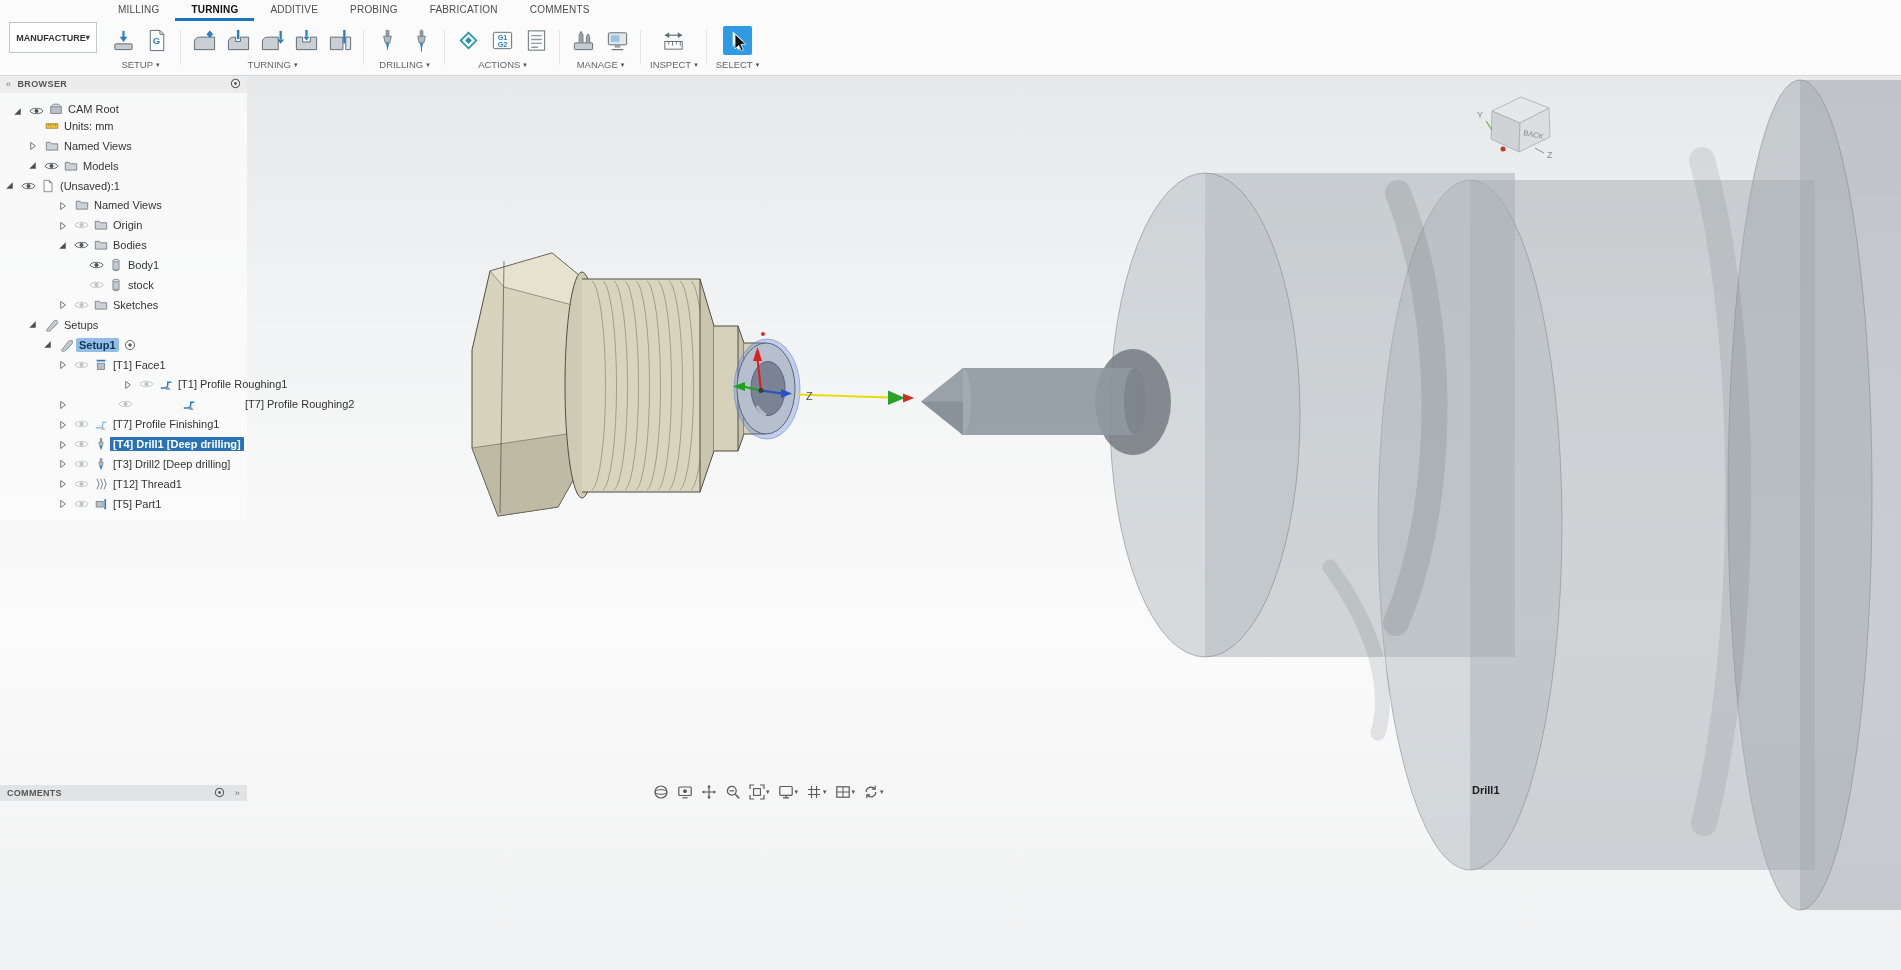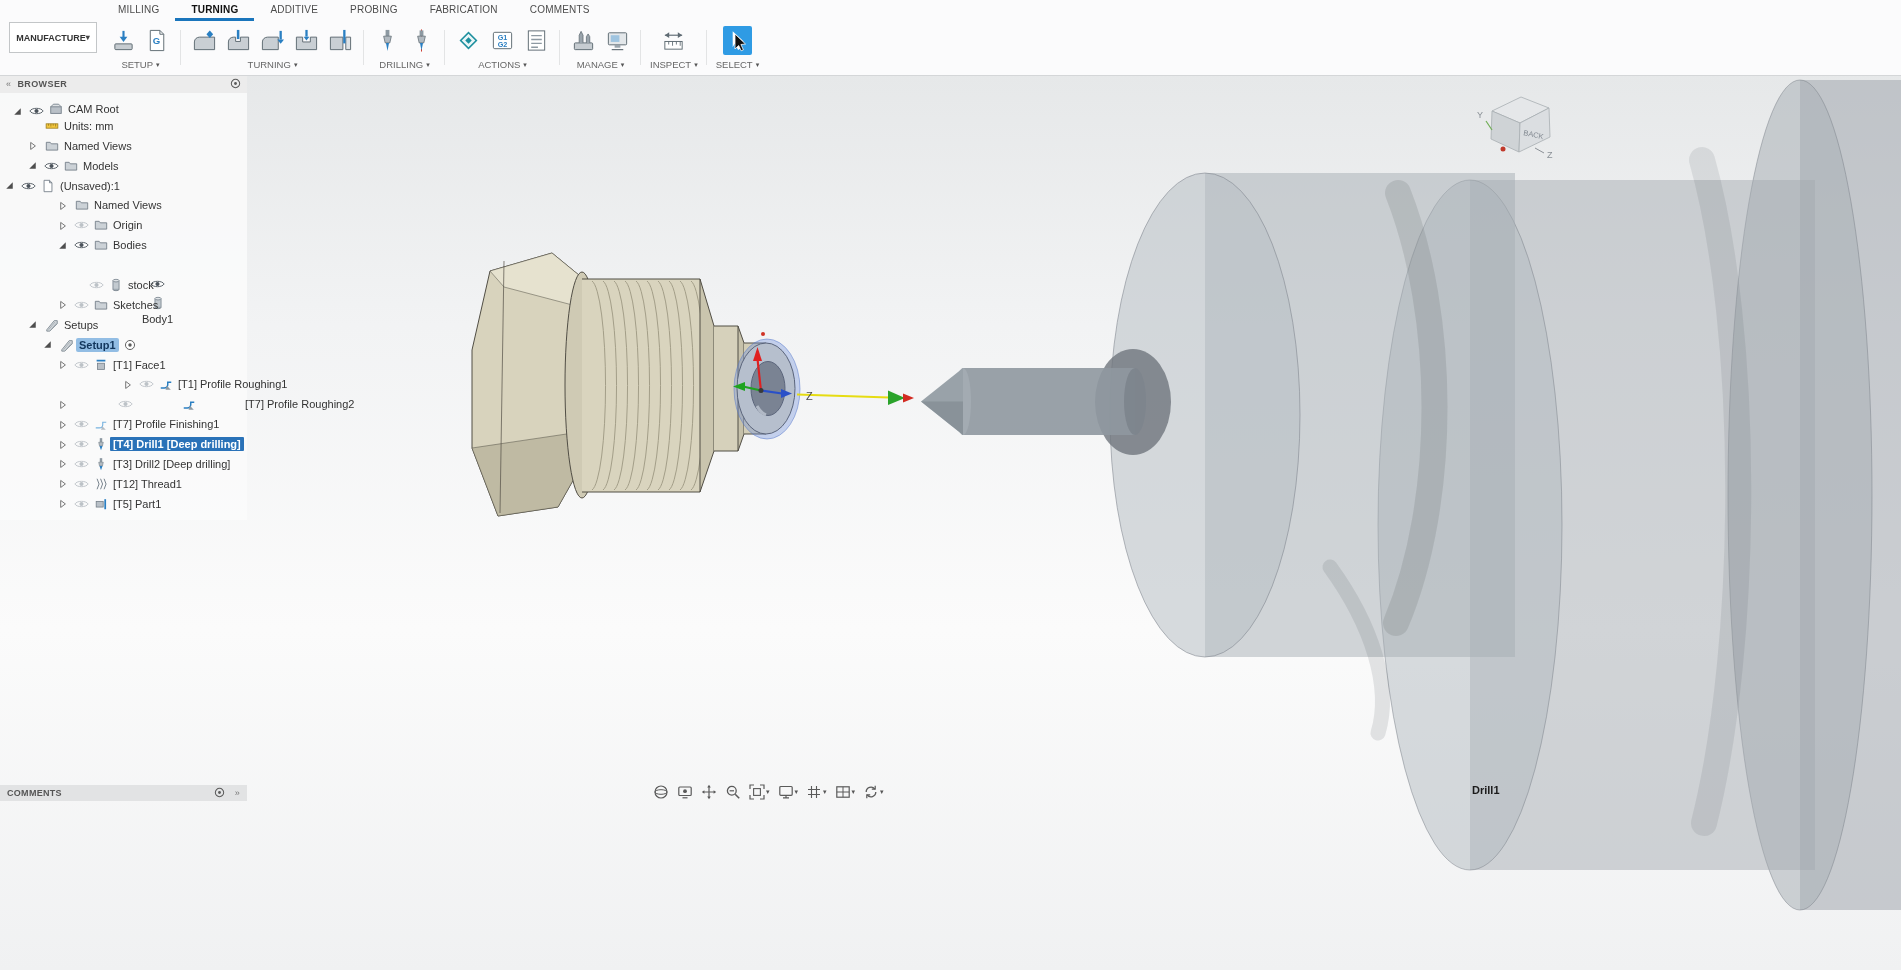--- a/index.html
+++ b/index.html
@@ -479,21 +479,21 @@
             <circle cx="9" cy="6" r="2.5" fill="#4c545c"></circle>
           </svg>
         </span>
         <span class="slot">
           <svg viewBox="0 0 16 16" width="14" height="14">
             <path d="M1.5 3.8h4.4l1.3 1.7h7.3v7.2H1.5z" fill="#ccd2d7" stroke="#737e88"></path>
           </svg>
         </span>
         <span class="tree-label">Bodies</span>
       </div>
-      <div class="tree-row" style="padding-left: 68px; flex-direction: column;">
+      <div class="tree-row" style="padding-left: 68px;">
         <span class="slot"></span>
         <span class="slot">
           <svg viewBox="0 0 18 12" width="15" height="10">
             <path d="M1 6C3.8 1.7 14.2 1.7 17 6 14.2 10.3 3.8 10.3 1 6Z" fill="#fff" stroke="#4c545c" stroke-width="1.1"></path>
             <circle cx="9" cy="6" r="2.5" fill="#4c545c"></circle>
           </svg>
         </span>
         <span class="slot">
           <svg viewBox="0 0 16 16" width="14" height="14">
             <path d="M4.5 3v10h7V3" fill="#c3cad0" stroke="#737e88" stroke-width=".9"></path>

